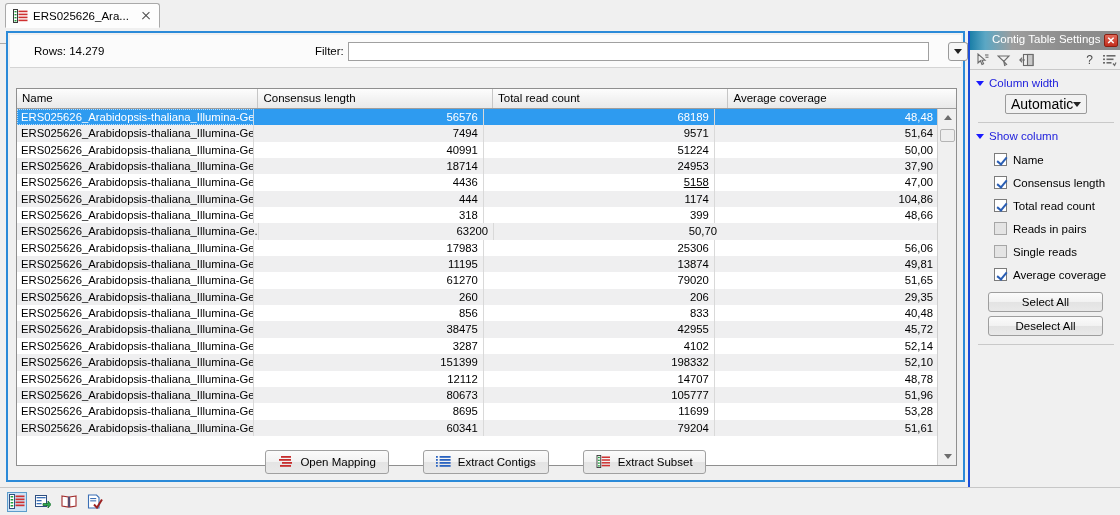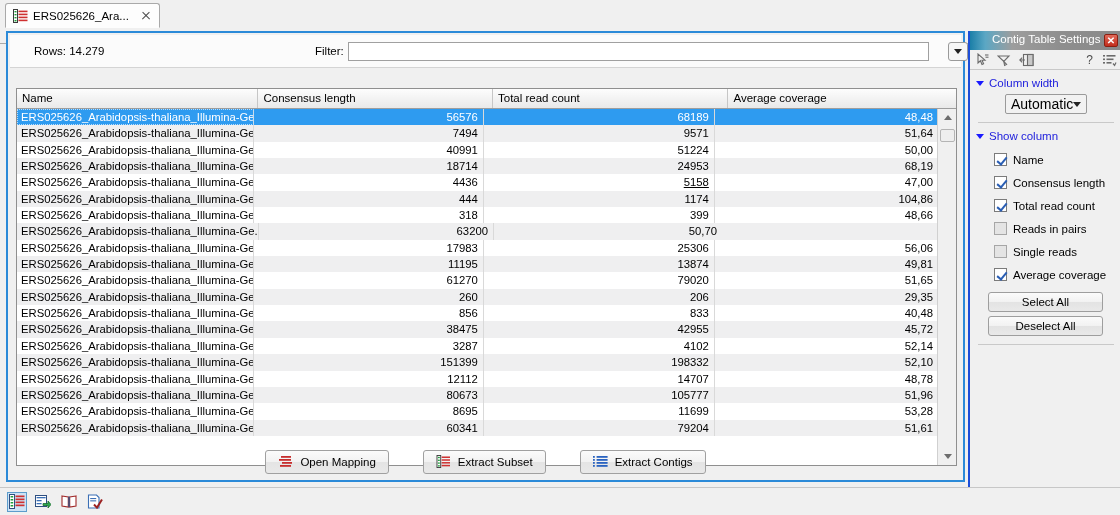--- a/index.html
+++ b/index.html
@@ -325,21 +325,21 @@
             <div class="trow odd">
               <div class="td td-name" style="width: 242px;">ERS025626_Arabidopsis-thaliana_Illumina-Ge...</div>
               <div class="td td-num" style="width: 235px;">40991</div>
               <div class="td td-num" style="width: 236px;">51224</div>
               <div class="td td-num" style="width: 228px; border-right: none;">50,00</div>
             </div>
             <div class="trow even">
               <div class="td td-name" style="width: 242px;">ERS025626_Arabidopsis-thaliana_Illumina-Ge...</div>
               <div class="td td-num" style="width: 235px;">18714</div>
               <div class="td td-num" style="width: 236px;">24953</div>
-              <div class="td td-num" style="width: 228px; border-right: none;">68,19</div>
+              <div class="td td-num" style="width: 228px; border-right: none;">37,90</div>
             </div>
             <div class="trow odd">
               <div class="td td-name" style="width: 242px;">ERS025626_Arabidopsis-thaliana_Illumina-Ge...</div>
               <div class="td td-num" style="width: 235px;">4436</div>
               <div class="td td-num" style="width: 236px; text-decoration: underline;">5158</div>
               <div class="td td-num" style="width: 228px; border-right: none;">47,00</div>
             </div>
             <div class="trow even">
               <div class="td td-name" style="width: 242px;">ERS025626_Arabidopsis-thaliana_Illumina-Ge...</div>
               <div class="td td-num" style="width: 235px;">444</div>
@@ -446,53 +446,53 @@
         <button class="abtn">
           <span>
             <svg width="15" height="13" viewBox="0 0 15 13">
               <rect x="3" y="1" width="10" height="1.8" fill="#c62d2d"></rect>
               <rect x="1" y="4" width="12" height="1.8" fill="#c62d2d"></rect>
               <rect x="4" y="7" width="10" height="1.8" fill="#c62d2d"></rect>
               <rect x="2" y="10" width="11" height="1.8" fill="#c62d2d"></rect>
             </svg>
           </span>
           <span>Open Mapping</span>
+        </button>
+
+        <button class="abtn">
+          <span>
+            <svg width="15" height="13" viewBox="0 0 15 13">
+              <rect x="0" y="1" width="1.8" height="1.8" fill="#2a63c0"></rect>
+              <rect x="0" y="4" width="1.8" height="1.8" fill="#2a63c0"></rect>
+              <rect x="0" y="7" width="1.8" height="1.8" fill="#2a63c0"></rect>
+              <rect x="0" y="10" width="1.8" height="1.8" fill="#2a63c0"></rect>
+              <rect x="3.6" y="1" width="11" height="1.8" fill="#2a63c0"></rect>
+              <rect x="3.6" y="4" width="11" height="1.8" fill="#2a63c0"></rect>
+              <rect x="3.6" y="7" width="11" height="1.8" fill="#2a63c0"></rect>
+              <rect x="3.6" y="10" width="11" height="1.8" fill="#2a63c0"></rect>
+            </svg>
+          </span>
+          <span>Extract Contigs</span>
         </button>
 
         <button class="abtn">
           <span>
             <svg width="15" height="13" viewBox="0 0 15 14">
               <rect x="0.5" y="0.5" width="4" height="13" fill="#ffffff" stroke="#3a3a3a" stroke-width="1"></rect>
               <rect x="1.5" y="2" width="2" height="1.4" fill="#1f9d3b"></rect>
               <rect x="1.5" y="5" width="2" height="1.4" fill="#1f9d3b"></rect>
               <rect x="1.5" y="8" width="2" height="1.4" fill="#1f9d3b"></rect>
               <rect x="1.5" y="11" width="2" height="1.4" fill="#1f9d3b"></rect>
               <rect x="5.5" y="1.6" width="9" height="1.6" fill="#cf3030"></rect>
               <rect x="5.5" y="4.6" width="9" height="1.6" fill="#cf3030"></rect>
               <rect x="5.5" y="7.6" width="9" height="1.6" fill="#cf3030"></rect>
               <rect x="5.5" y="10.6" width="9" height="1.6" fill="#cf3030"></rect>
             </svg>
           </span>
           <span>Extract Subset</span>
-        </button>
-
-        <button class="abtn">
-          <span>
-            <svg width="15" height="13" viewBox="0 0 15 13">
-              <rect x="0" y="1" width="1.8" height="1.8" fill="#2a63c0"></rect>
-              <rect x="0" y="4" width="1.8" height="1.8" fill="#2a63c0"></rect>
-              <rect x="0" y="7" width="1.8" height="1.8" fill="#2a63c0"></rect>
-              <rect x="0" y="10" width="1.8" height="1.8" fill="#2a63c0"></rect>
-              <rect x="3.6" y="1" width="11" height="1.8" fill="#2a63c0"></rect>
-              <rect x="3.6" y="4" width="11" height="1.8" fill="#2a63c0"></rect>
-              <rect x="3.6" y="7" width="11" height="1.8" fill="#2a63c0"></rect>
-              <rect x="3.6" y="10" width="11" height="1.8" fill="#2a63c0"></rect>
-            </svg>
-          </span>
-          <span>Extract Contigs</span>
         </button>
       </div>
 
     </div>
   </div>
 
   <div class="settings">
     <div class="settings-titlebar">
       <span class="settings-title">Contig Table Settings</span>
       <span class="settings-close">

